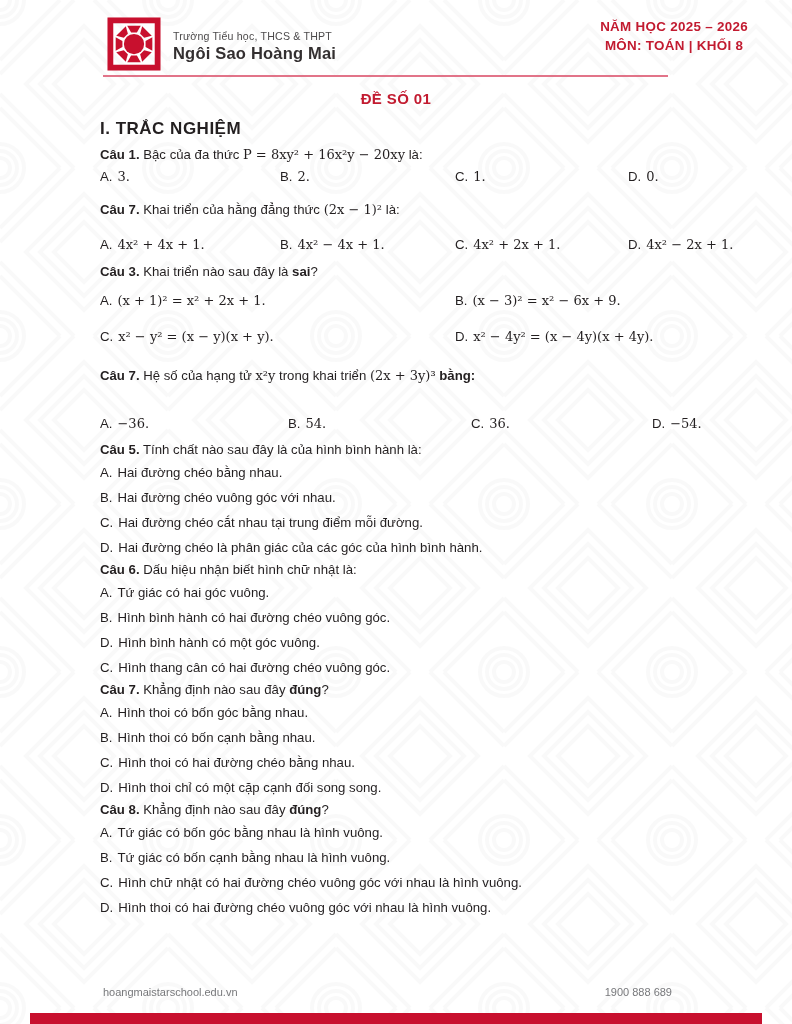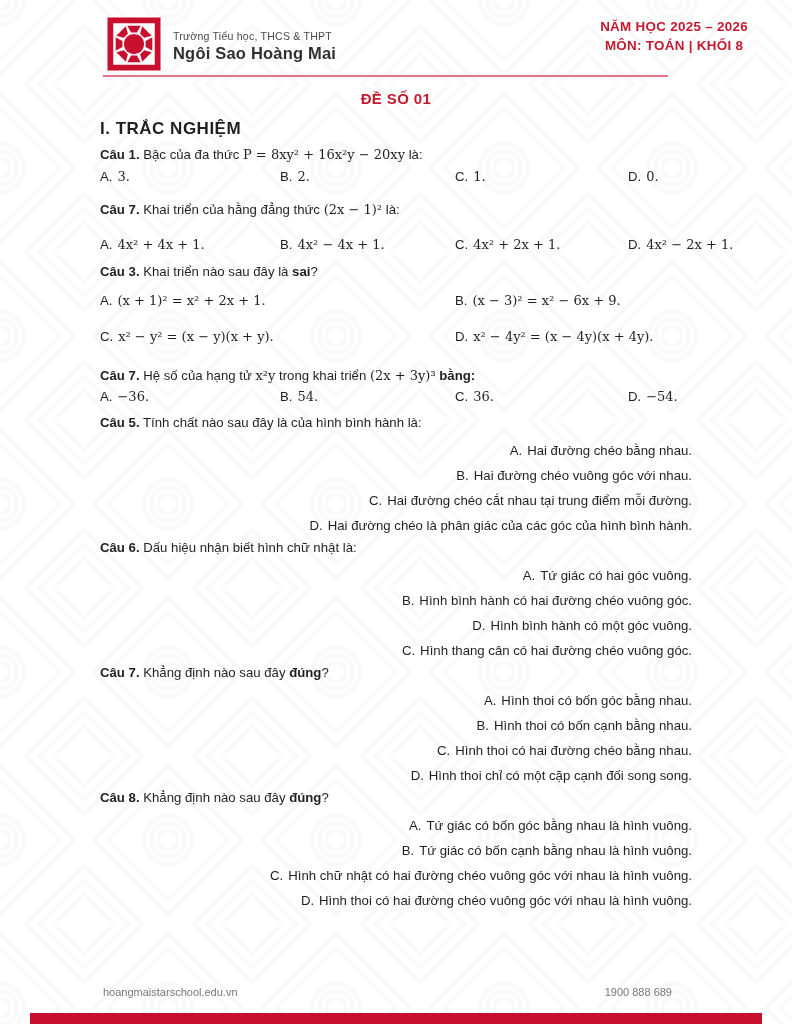--- a/index.html
+++ b/index.html
@@ -34,30 +34,30 @@
   .q-label{font-weight:bold;}
   .bold-kw{font-weight:bold;}
   .math{font-family:"DejaVu Serif",serif;font-size:13px;}
 
   .opts{width:592px;font-size:13.2px;line-height:18px;}
   .opts .k{margin-right:5px;}
   .cols4{display:grid;grid-template-columns:180px 175px 173px 64px;white-space:nowrap;}
   .cols2{display:grid;grid-template-columns:355px 237px;grid-row-gap:18px;white-space:nowrap;}
   .math-opts .v{font-family:"DejaVu Serif",serif;font-size:13px;}
   .stack .opt{display:block;line-height:25px;}
-  .stack{margin-top:5px;text-align:right;}
+  .stack{}
 
   .q1-head{margin-top:6px;}
   .q1-opts{margin-top:3px;}
   .q2-head{margin-top:14px;}
   .q2-opts{margin-top:16px;}
   .q3-head{margin-top:8px;}
   .q3-opts{margin-top:10px;}
   .q4-head{margin-top:20px;}
-  .q4-opts{margin-top:2px;}
+  .q4-opts{margin-top:29px;gap:8px;}
   .q5-head{margin-top:7px;}
 
   
   .footer{position:absolute;top:986px;left:103px;right:120px;display:flex;justify-content:space-between;font-size:11px;color:var(--muted);z-index:2;}
   .bottom-bar{position:absolute;bottom:0;left:30px;right:30px;height:11px;background:var(--logo);z-index:2;}
 </style>
 </head>
 <body>
 
 <div class="page">

